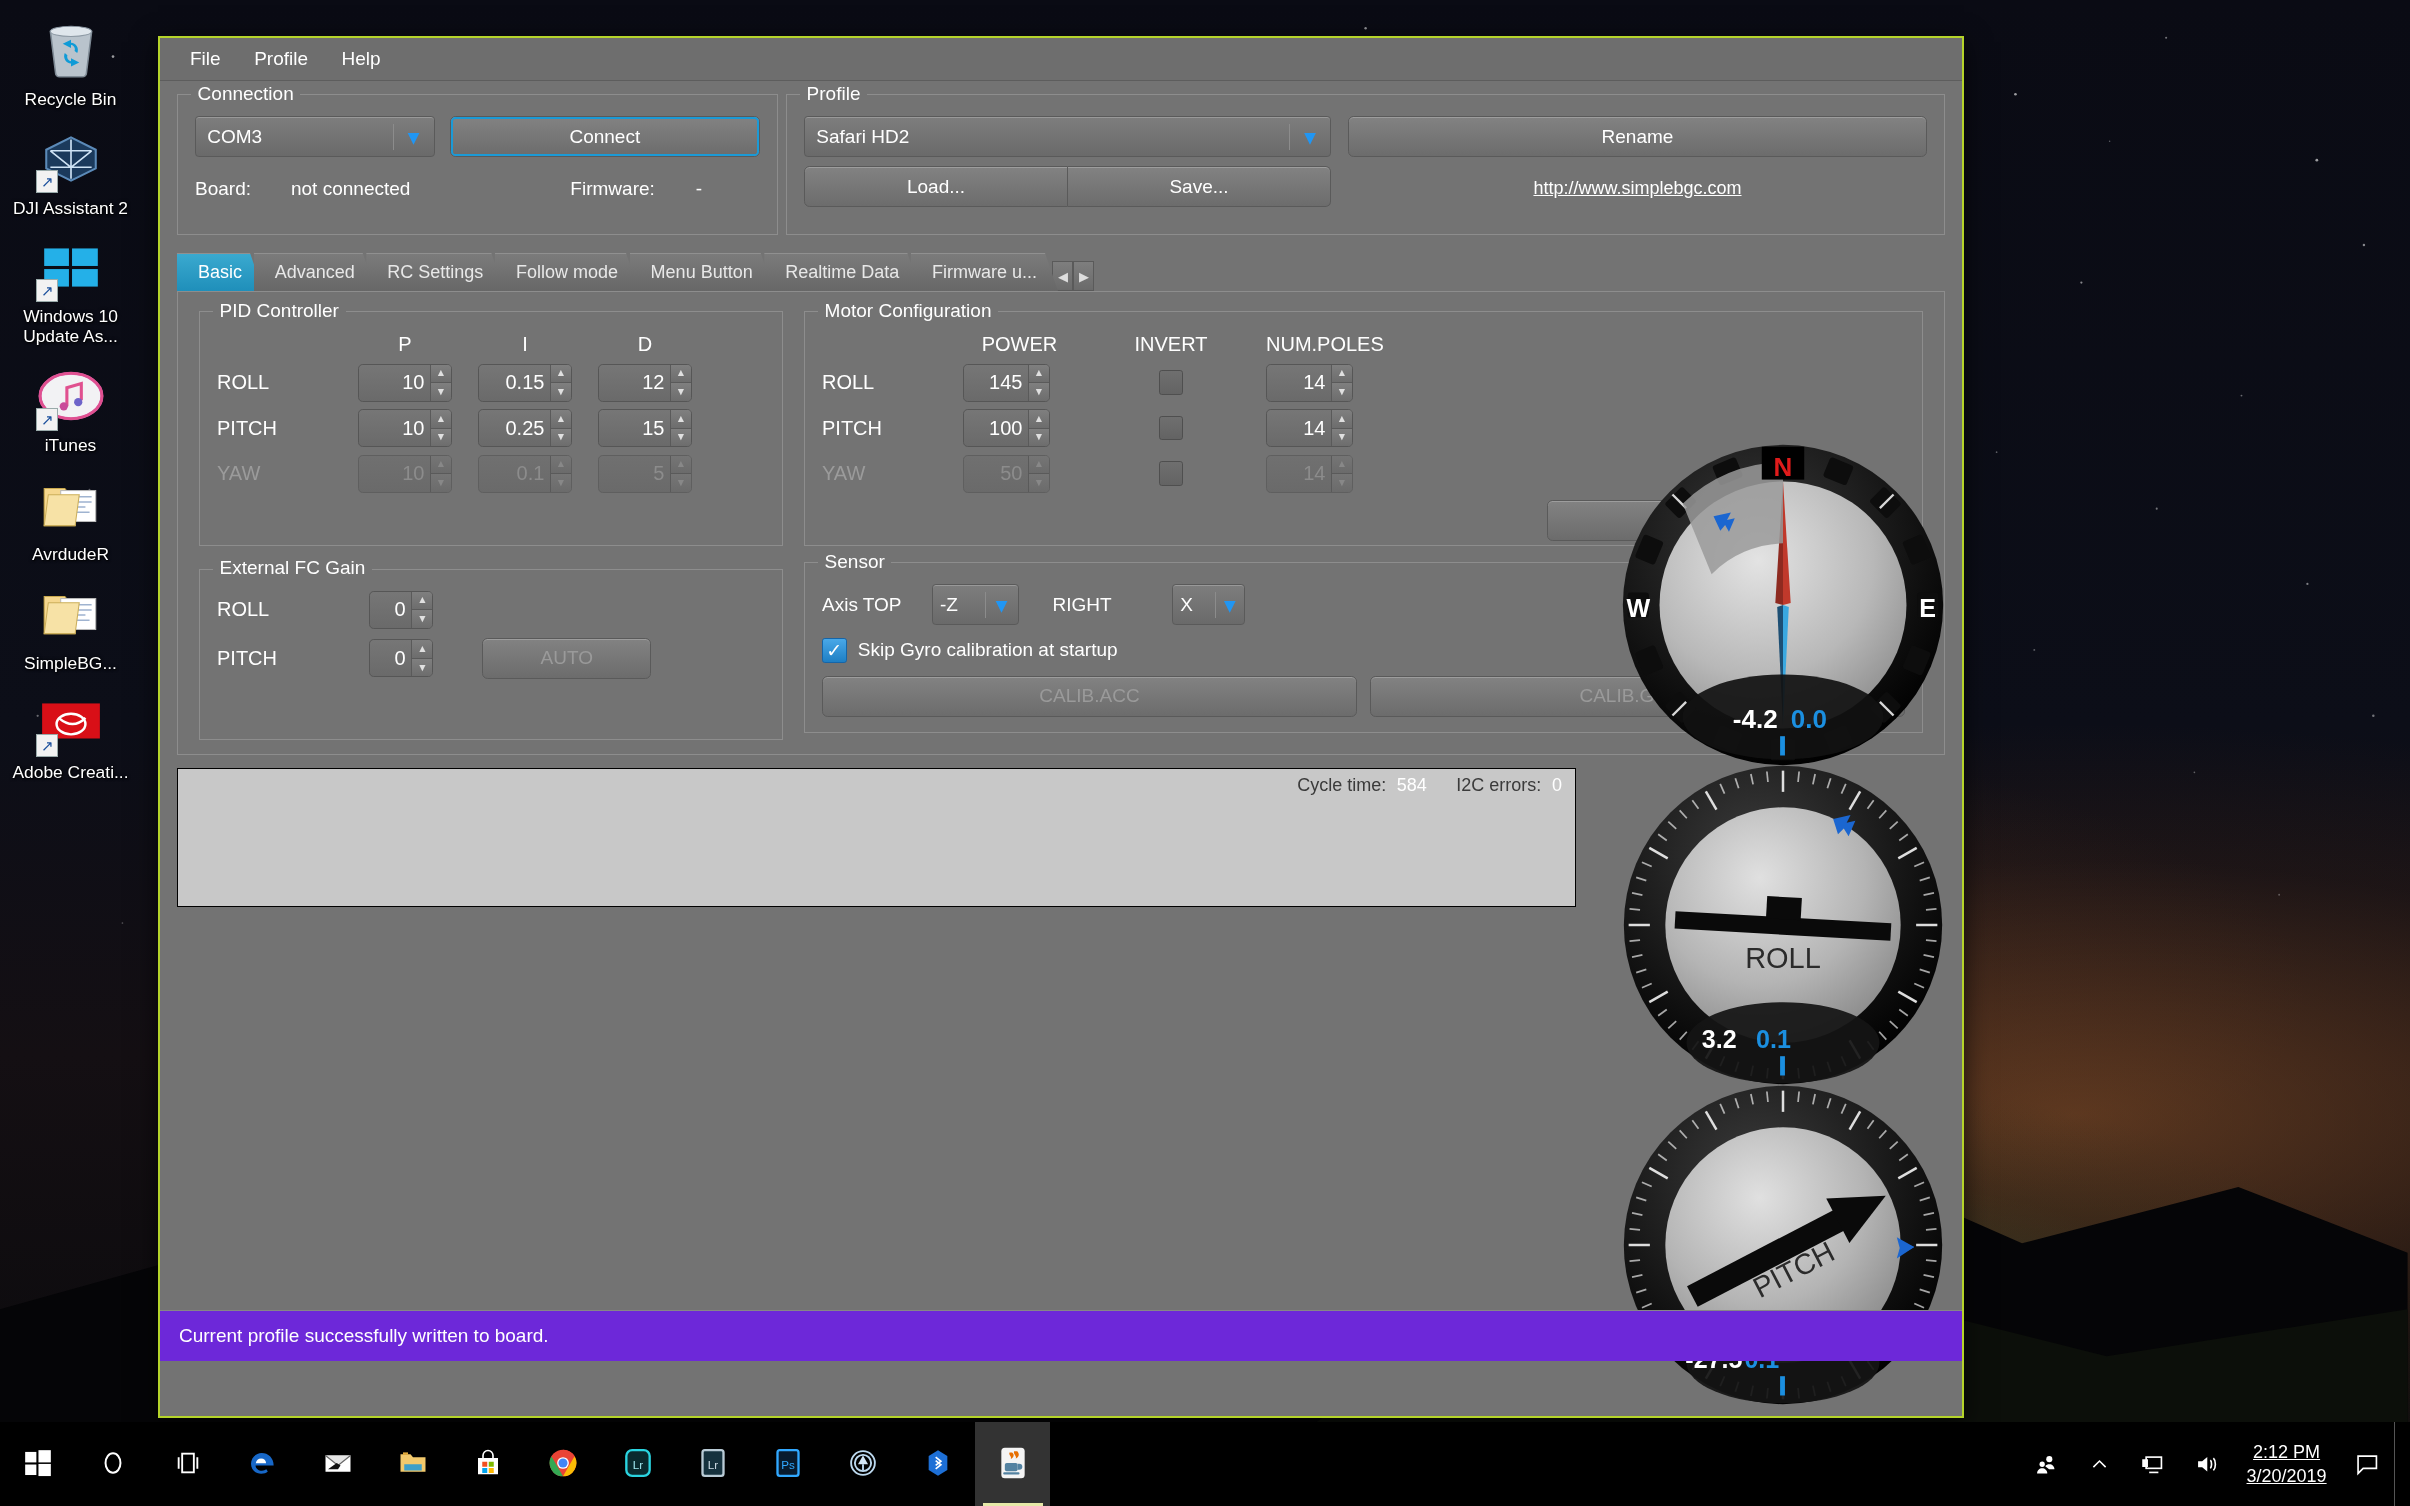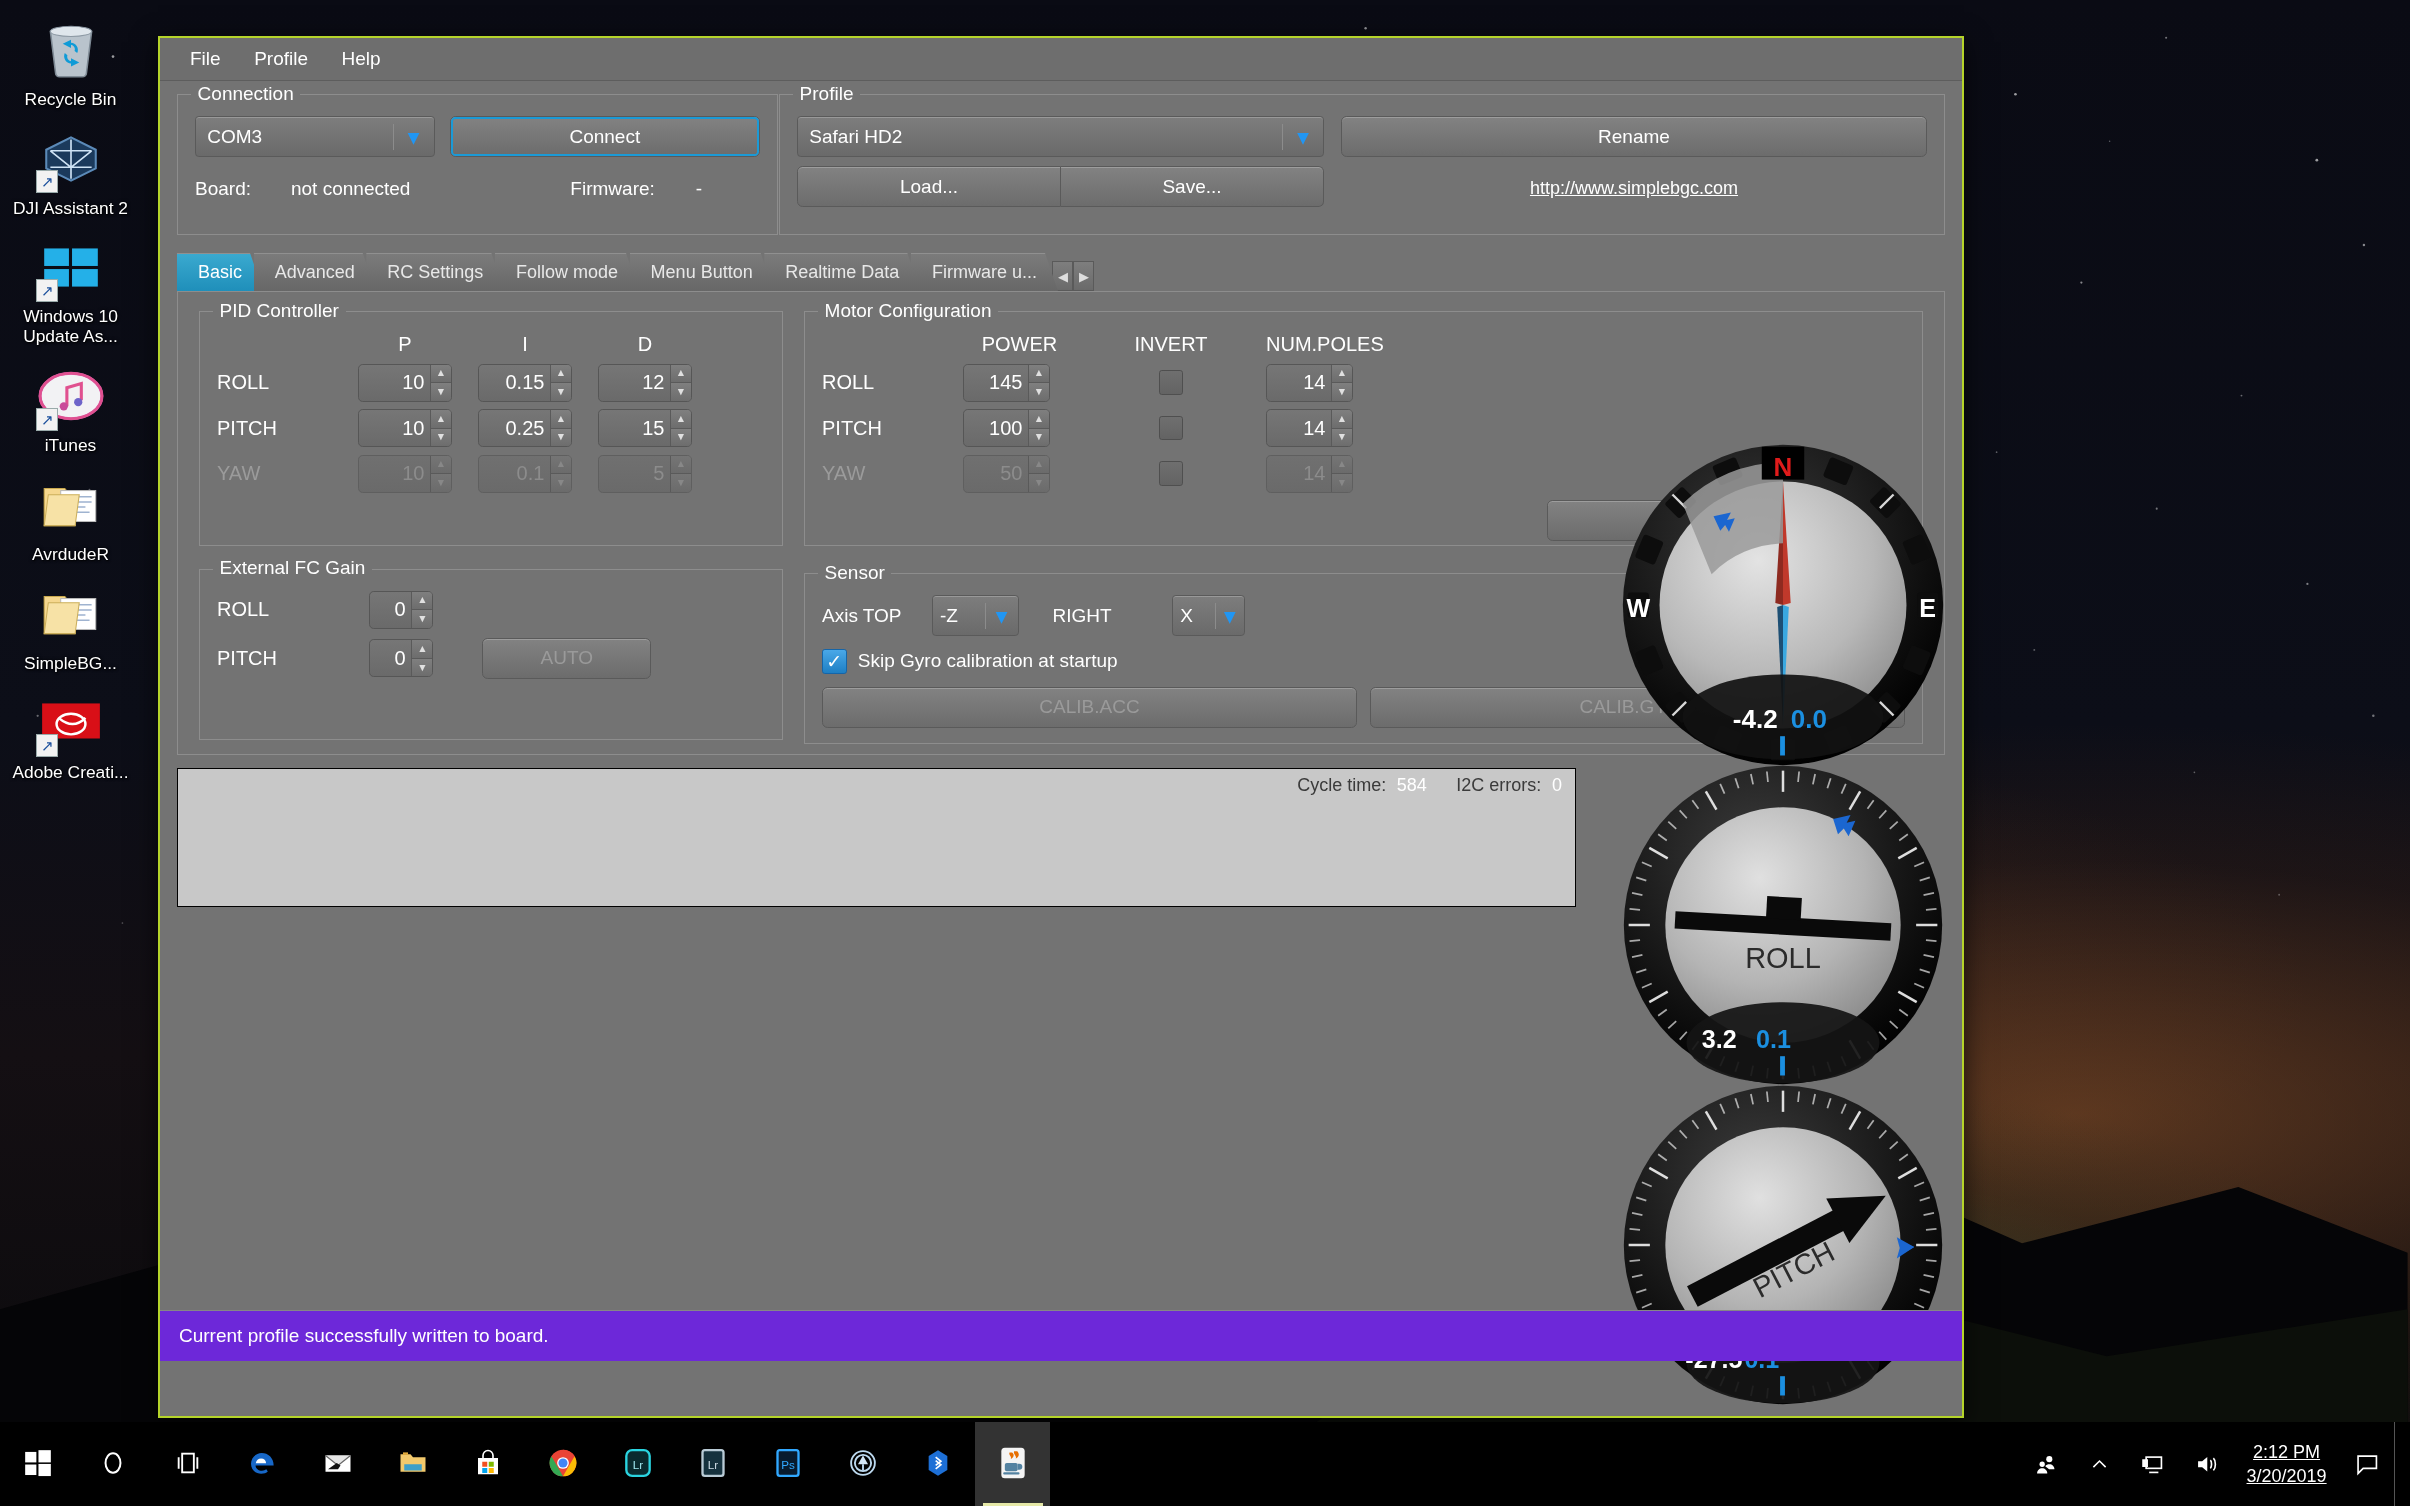--- a/index.html
+++ b/index.html
@@ -93,21 +93,21 @@
     border: 0.9px solid #8d8d8d;
     position: relative;
     padding: 21px 17px 15px 17px;
   }
   .group > .g-title {
     position: absolute; top: -12.2px; left: 13px;
     background: #737373; padding: 0 6.6px;
     font-size: 19px; color: #ffffff; white-space: nowrap;
   }
 
-  .top-row { display: flex; gap: 1px; }
+  .top-row { display: flex; gap: 8px; }
   #conn-group { width: 601px; height: 141px; }
   #prof-group { flex: 1; height: 141px; }
 
   
   .combo {
     height: 41px; background: linear-gradient(#7d7d7d,#6a6a6a);
     border: 0.9px solid #5a5a5a; border-radius: 3.8px;
     display:flex; align-items:center; cursor: default;
     box-shadow: inset 0 0.9px 0 rgba(255,255,255,.22);
   }
@@ -684,21 +684,21 @@
     </div>
                     </div>
                   </div>
   </div>
                 <div style="display:flex; justify-content:flex-end; margin-top:5.6px;">
   <div class="btn disabled" style="width:320px;height:41px;margin-right:38px;">AUTO</div>
                 </div>
               </div>
           </div>
 
-          <div class="group" id="sensor-group" style="height: 171px; margin-top: 27px;">
+          <div class="group" id="sensor-group" style="height: 171px; margin-top: 16px;">
             <div class="g-title">Sensor</div>
             <div style="display:flex; align-items:center; gap: 13px;">
               <span class="lblrow">Axis TOP</span>
               <div class="combo" style="width: 87px; margin-left: 17px;">
                 <div class="cv" style="padding-left: 7.5px;">-Z</div>
                 <div class="cdiv"></div>
                 <div class="carrow" style="width:32px;">▾</div>
               </div>
               <span class="lblrow" style="margin-left: 21px;">RIGHT</span>
               <div class="combo" style="width: 73px; margin-left: 47px;">

